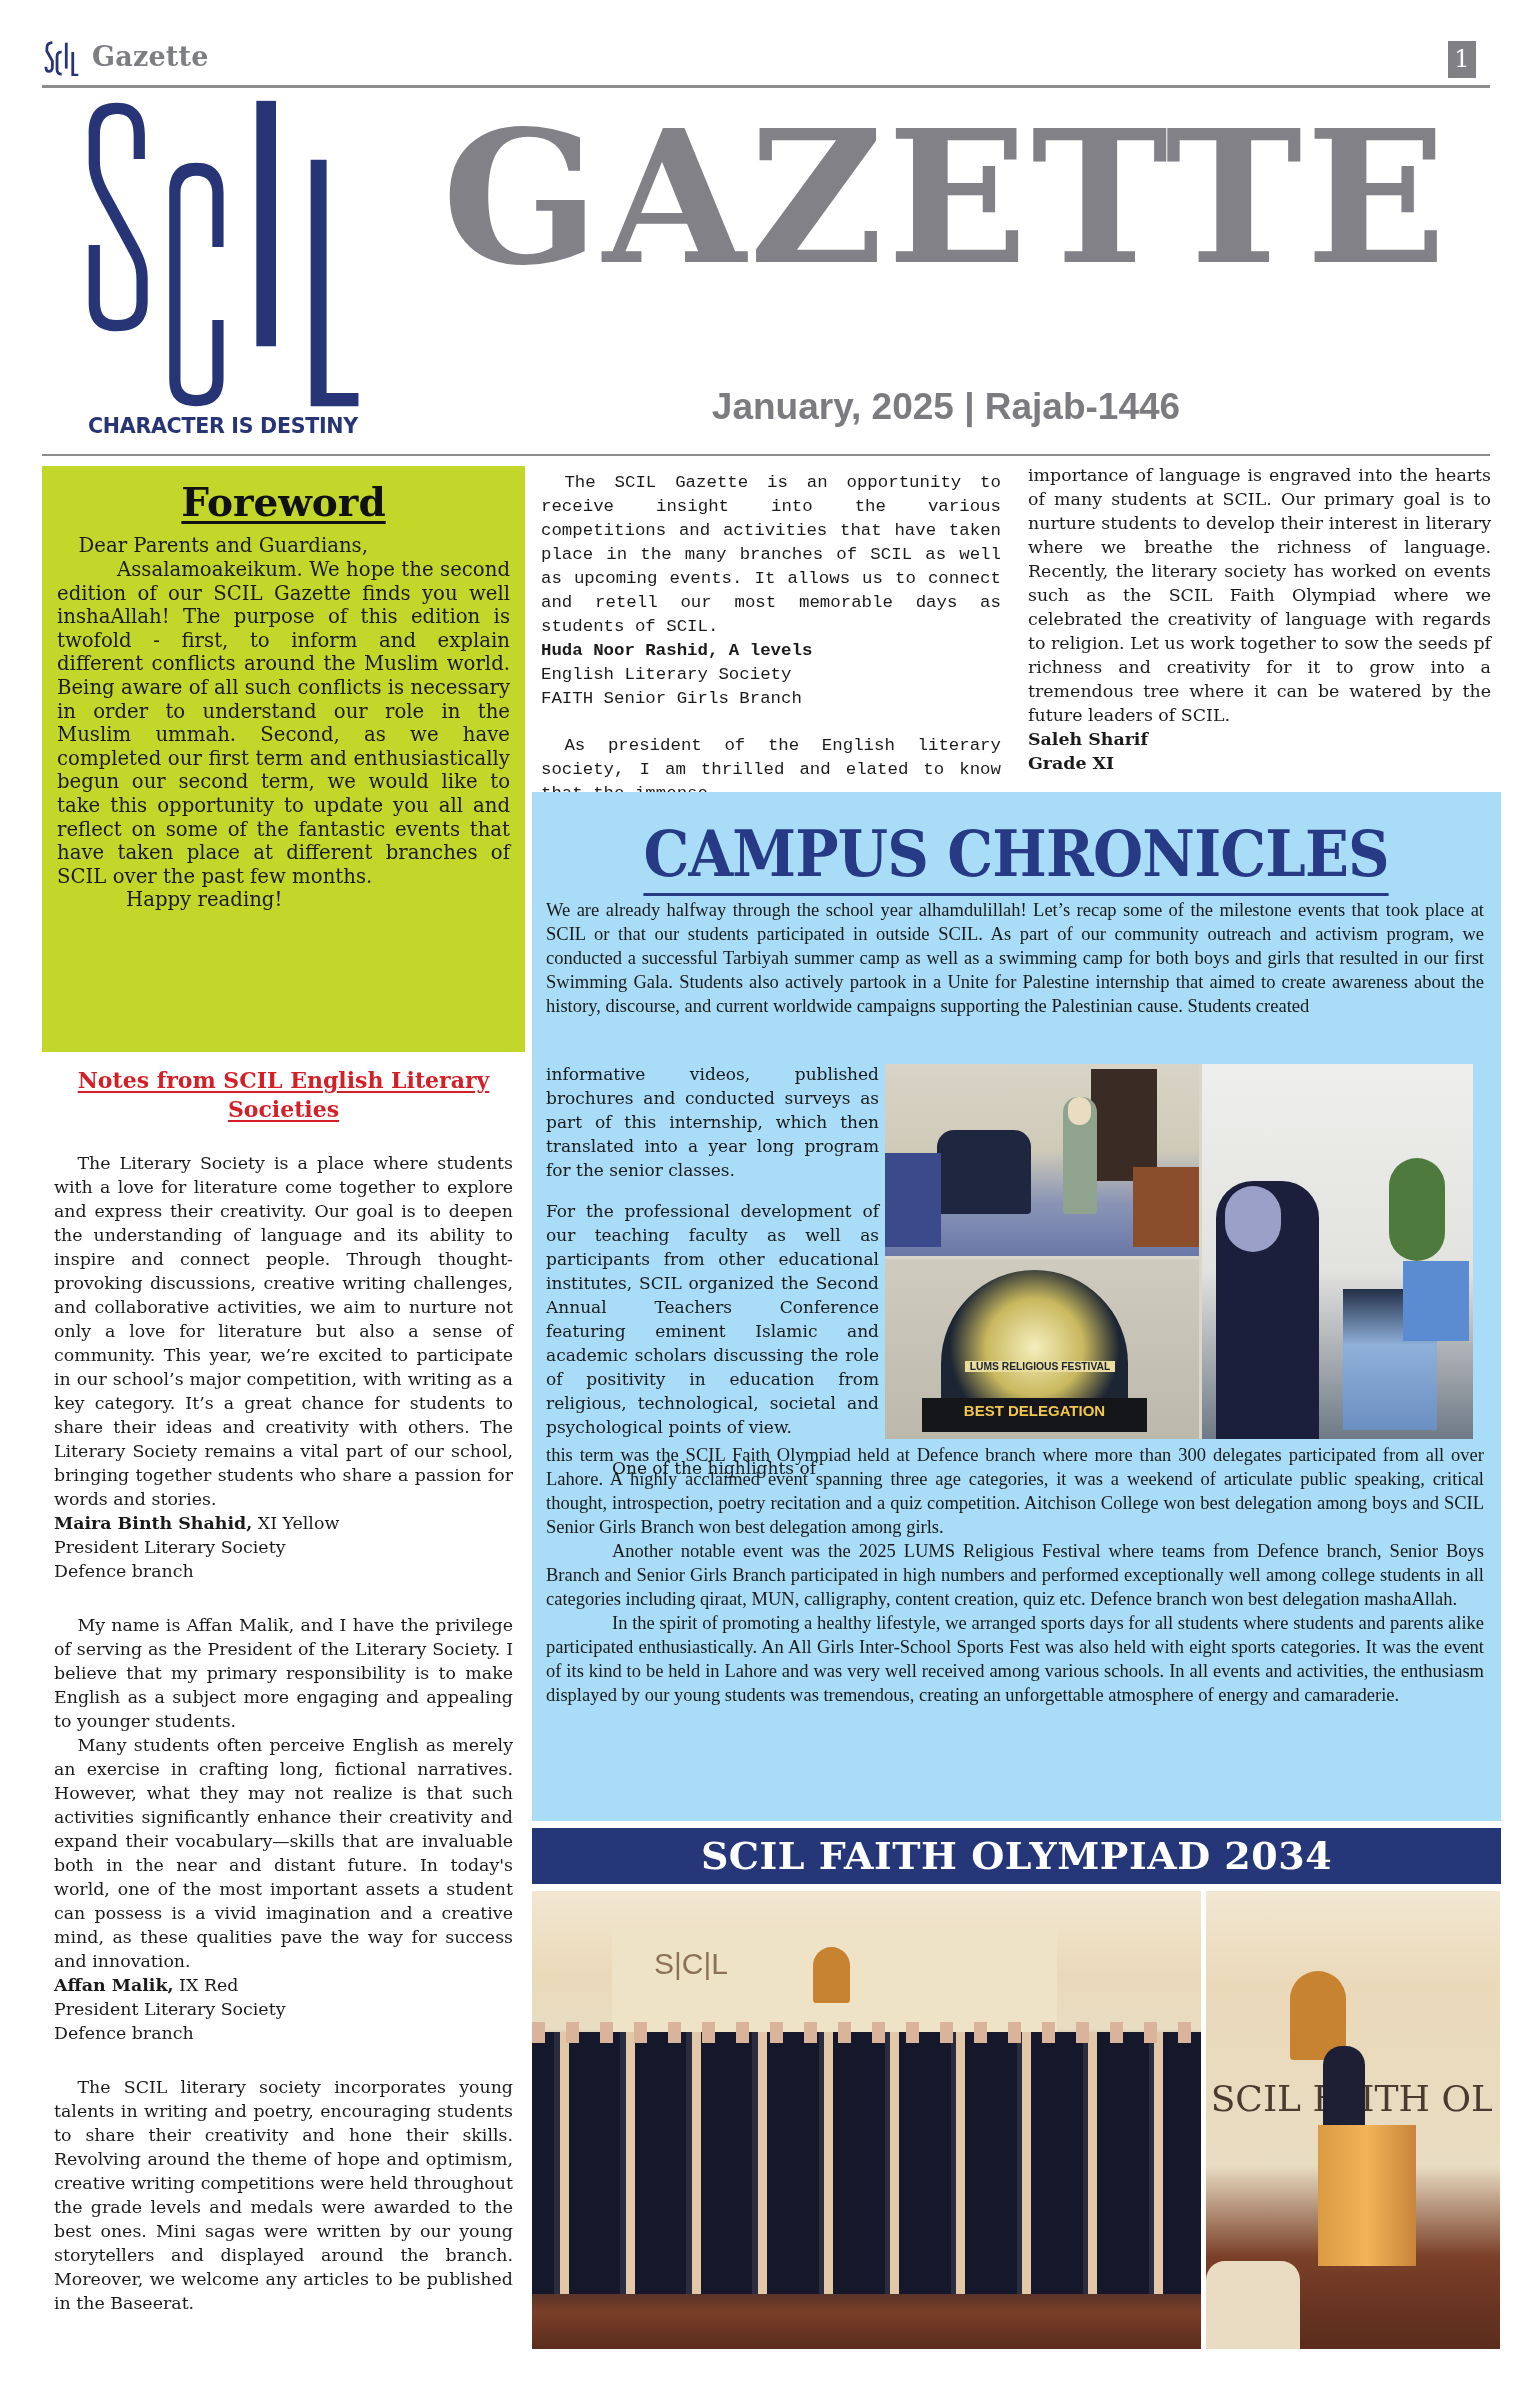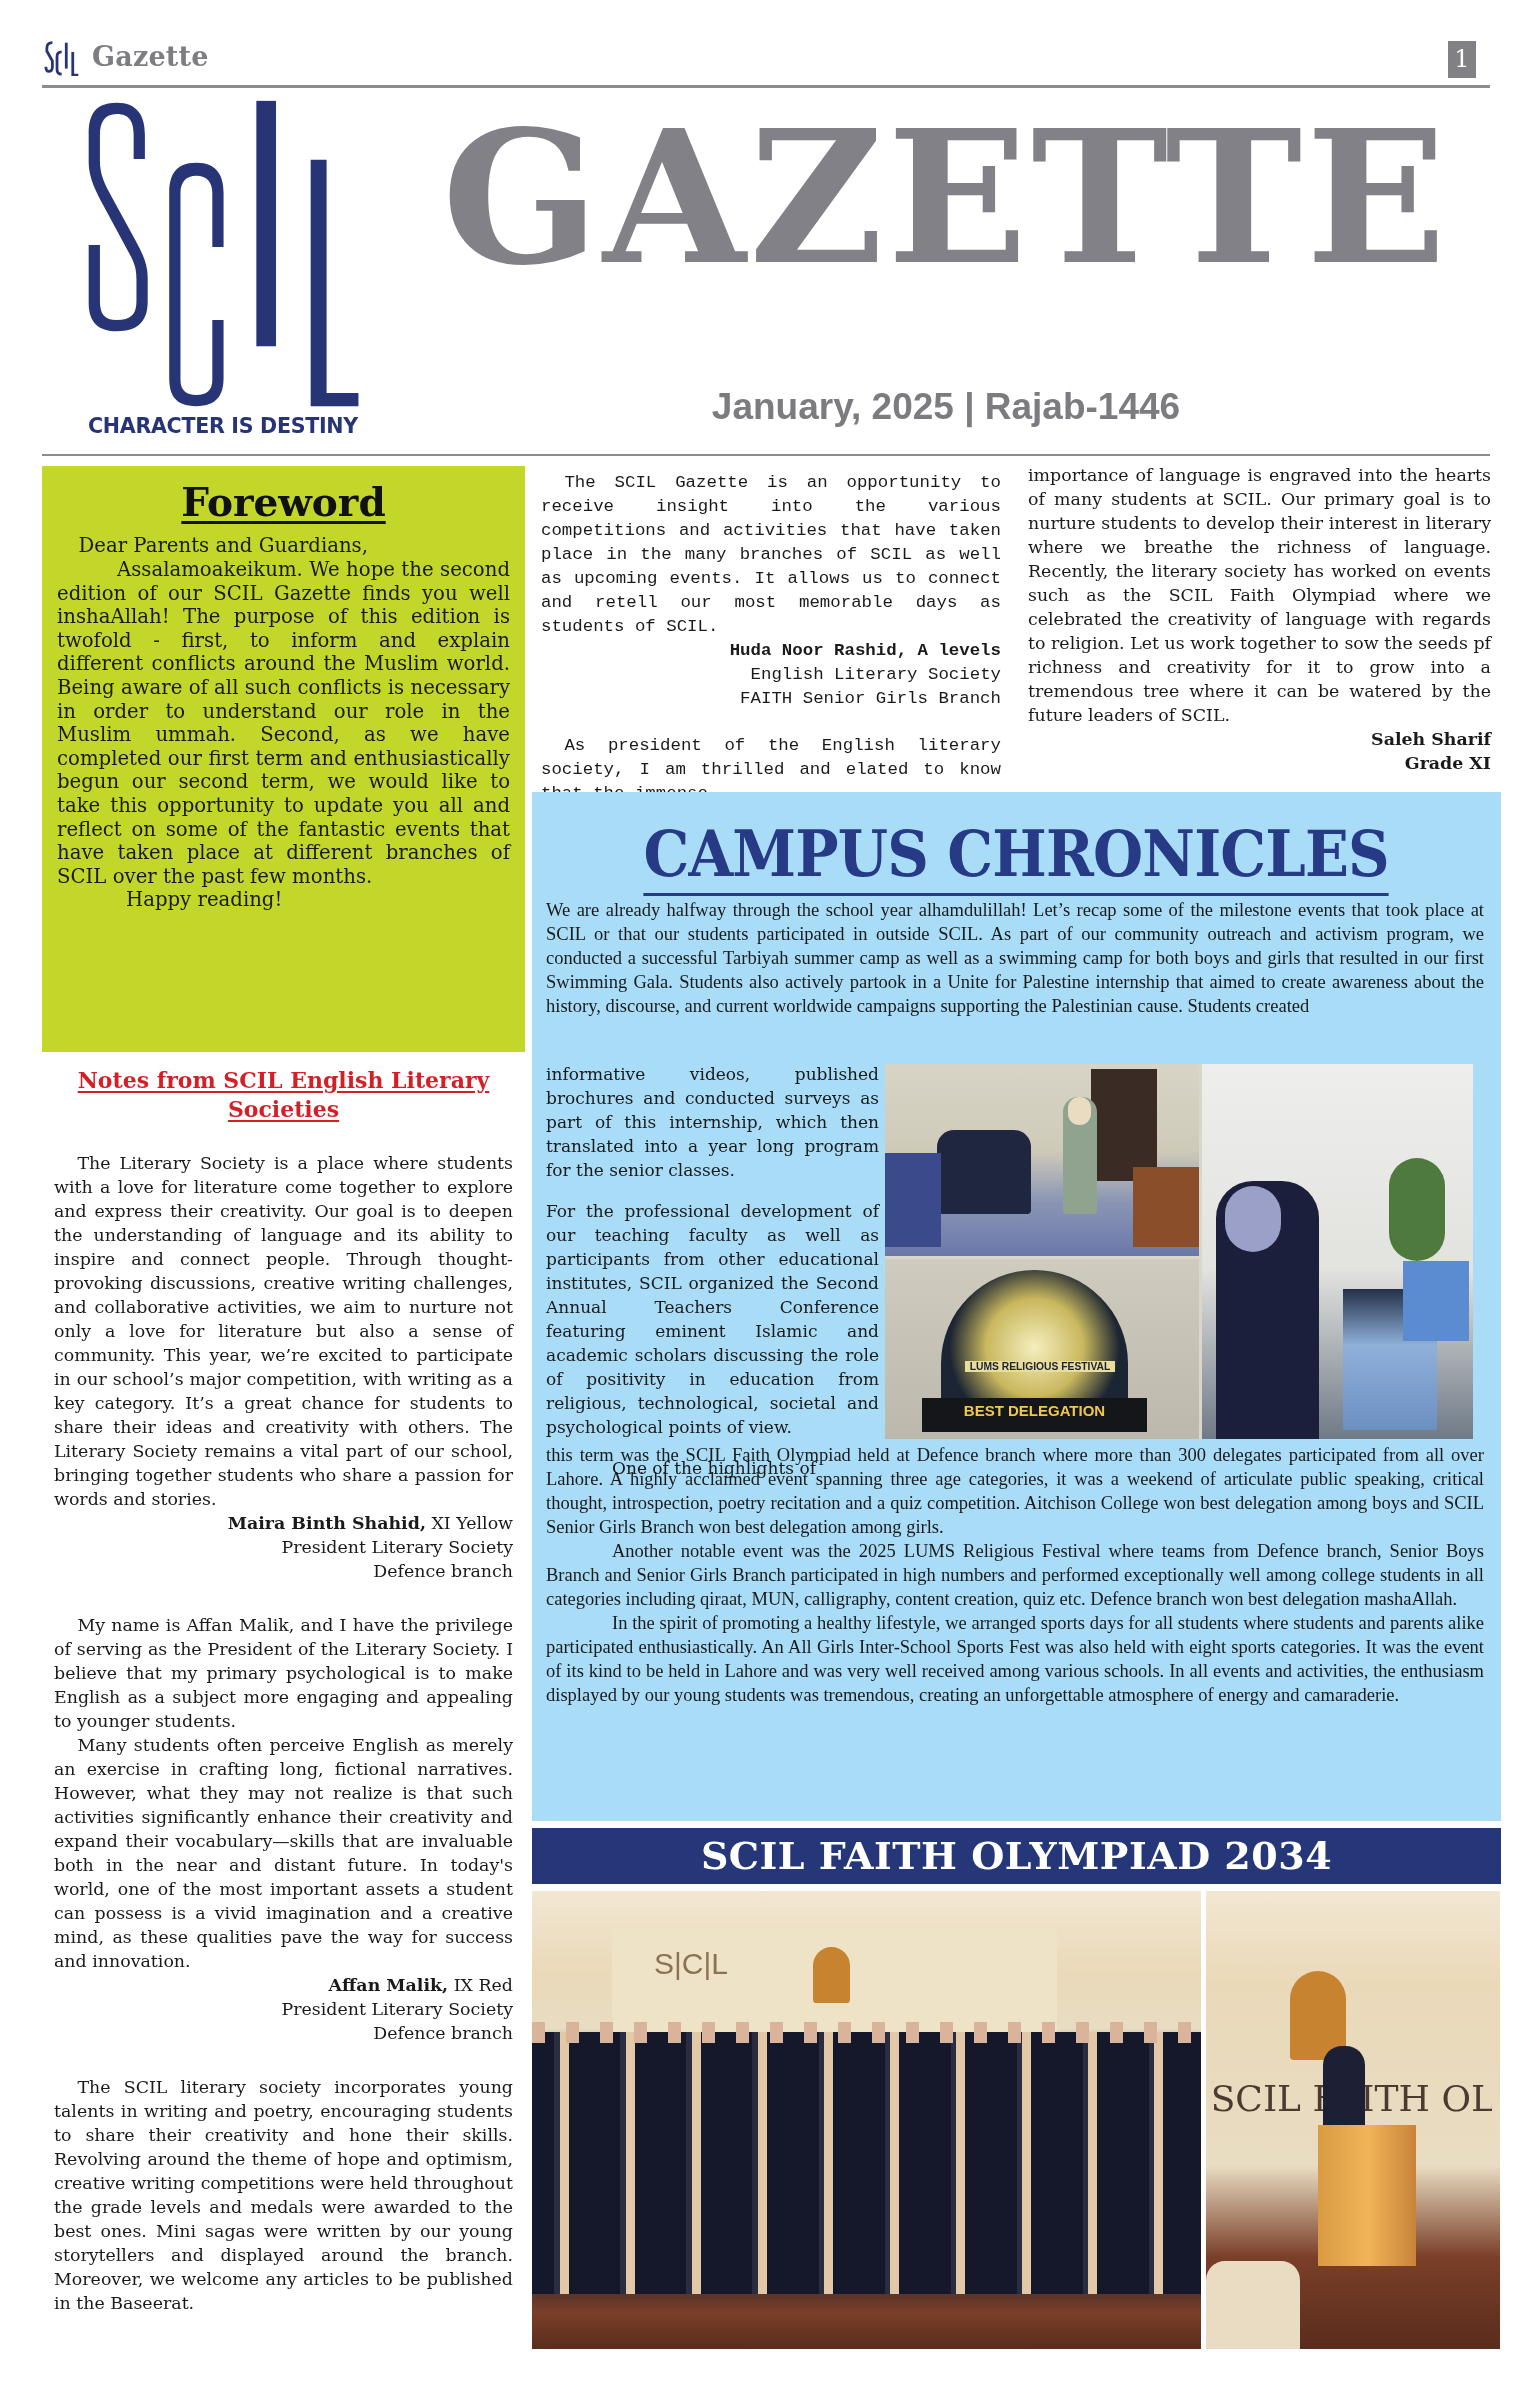--- a/index.html
+++ b/index.html
@@ -32,21 +32,21 @@
                  text-decoration-thickness:2.8px; text-underline-offset:4.7px; color:#111; }
   .foreword p { margin:0; font-size:19.7px; line-height:23.6px; text-align:justify; }
   .foreword .greet { padding-left:21.5px; }
   .foreword .ind { text-indent:60px; }
   .foreword .closing { padding-left:69px; }
 
   
   .col { font-size:17.4px; line-height:24px; text-align:justify; }
   .col p { margin:0; }
   .col .ind { text-indent:23.4px; }
-  .sig { text-align:right; }
+  .sig { }
   .sig b { font-weight:bold; }
   .gap { height:23.4px; }
 
   .notes-title { left:42px; top:1066px; width:483px; text-align:center; color:#d51f27; font-weight:bold;
                  font-size:22px; line-height:29px; text-decoration:underline; text-underline-offset:2.8px; }
 
   
   .campus { left:532px; top:792px; width:969px; height:1029px; background:#a8dcf7; }
   .campus-title { left:0; top:24px; width:969px; text-align:center; font-family:"DejaVu Serif", serif;
                   font-weight:bold; font-size:64px; color:#263a86; letter-spacing:-0.9px; }
@@ -124,21 +124,21 @@
 <div class="abs notes-title">Notes from SCIL English Literary Societies</div>
 <div class="abs col" style="left:54px; top:1151px; width:459px;">
   <div>
     <p class="ind">The Literary Society is a place where students with a love for literature come together to explore and express their creativity. Our goal is to deepen the understanding of language and its ability to inspire and connect people. Through thought-provoking discussions, creative writing challenges, and collaborative activities, we aim to nurture not only a love for literature but also a sense of community. This year, we’re excited to participate in our school’s major competition, with writing as a key category. It’s a great chance for students to share their ideas and creativity with others. The Literary Society remains a vital part of our school, bringing together students who share a passion for words and stories.</p>
     <p class="sig"><b>Maira Binth Shahid,</b><span> XI Yellow</span></p>
     <p class="sig">President Literary Society</p>
     <p class="sig">Defence branch</p>
   </div>
   <div class="gap" style="height:30px"></div>
   <div>
-    <p class="ind">My name is Affan Malik, and I have the privilege of serving as the President of the Literary Society. I believe that my primary psychological is to make English as a subject more engaging and appealing to younger students.</p>
+    <p class="ind">My name is Affan Malik, and I have the privilege of serving as the President of the Literary Society. I believe that my primary responsibility is to make English as a subject more engaging and appealing to younger students.</p>
     <p class="ind">Many students often perceive English as merely an exercise in crafting long, fictional narratives. However, what they may not realize is that such activities significantly enhance their creativity and expand their vocabulary—skills that are invaluable both in the near and distant future. In today's world, one of the most important assets a student can possess is a vivid imagination and a creative mind, as these qualities pave the way for success and innovation.</p>
     <p class="sig"><b>Affan Malik,</b><span> IX Red</span></p>
     <p class="sig">President Literary Society</p>
     <p class="sig">Defence branch</p>
   </div>
   <div class="gap" style="height:30px"></div>
   <div>
     <p class="ind">The SCIL literary society incorporates young talents in writing and poetry, encouraging students to share their creativity and hone their skills. Revolving around the theme of hope and optimism, creative writing competitions were held throughout the grade levels and medals were awarded to the best ones. Mini sagas were written by our young storytellers and displayed around the branch. Moreover, we welcome any articles to be published in the Baseerat.</p>
   </div>
 </div>

